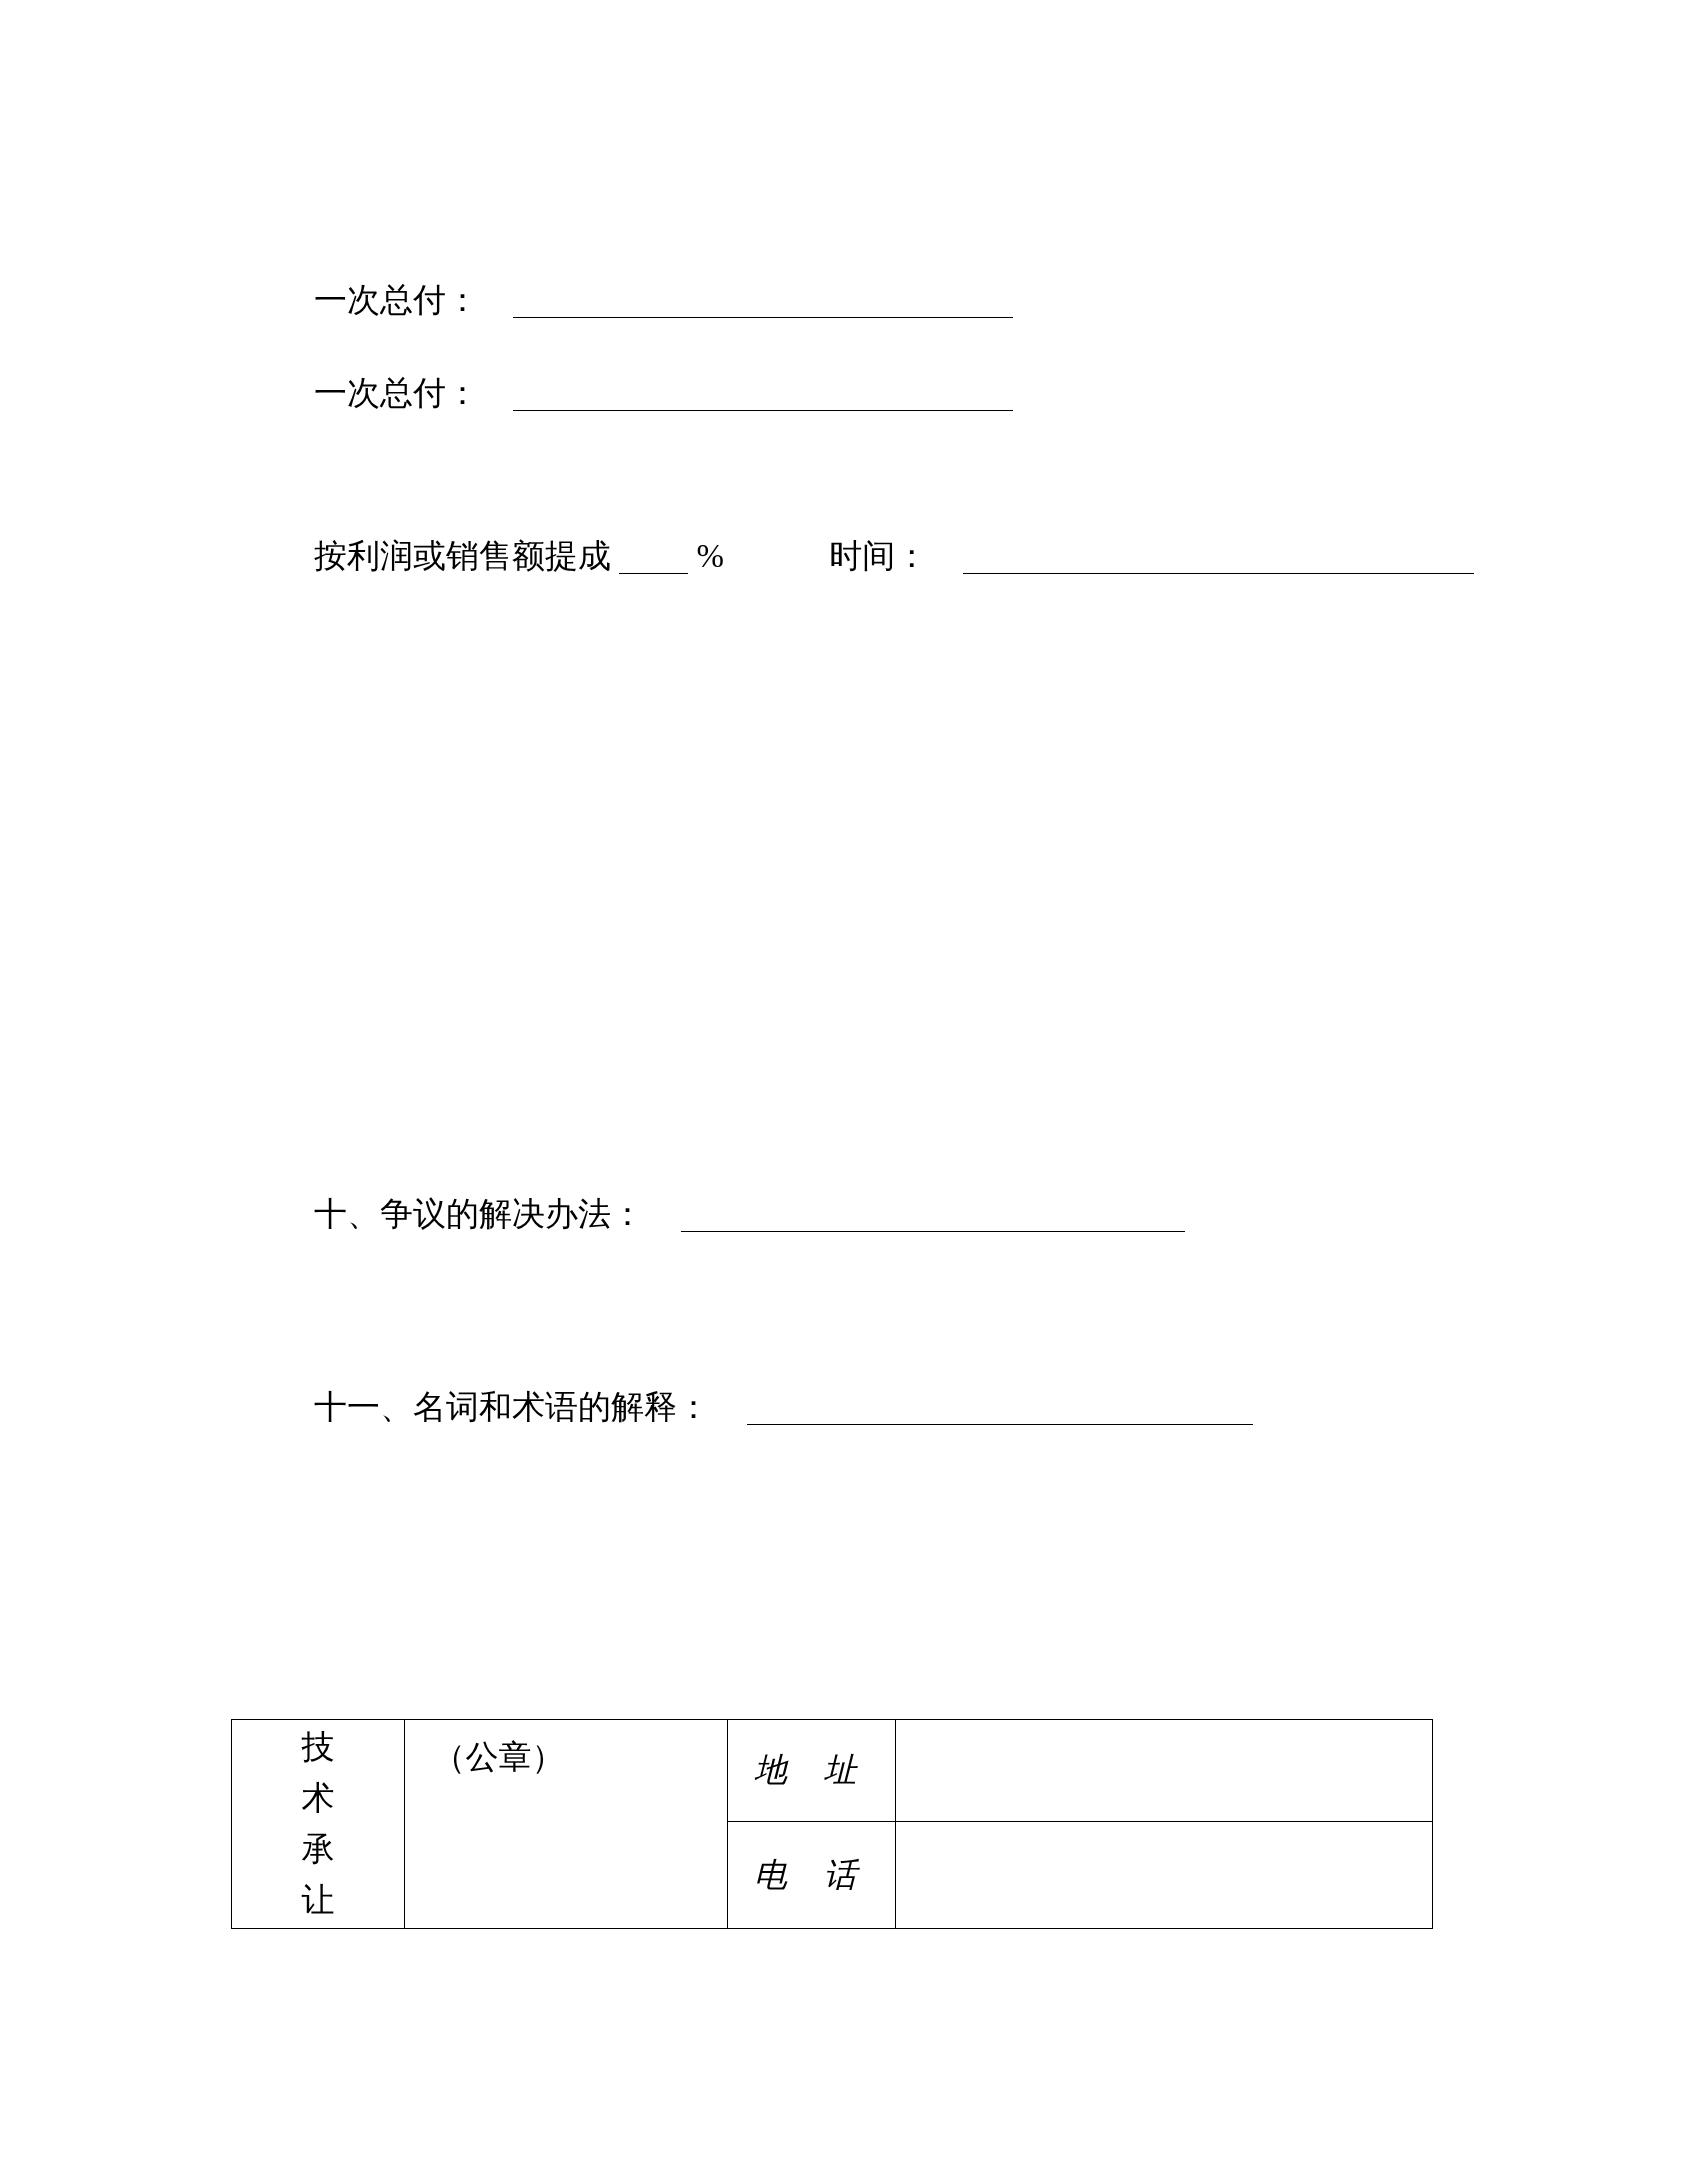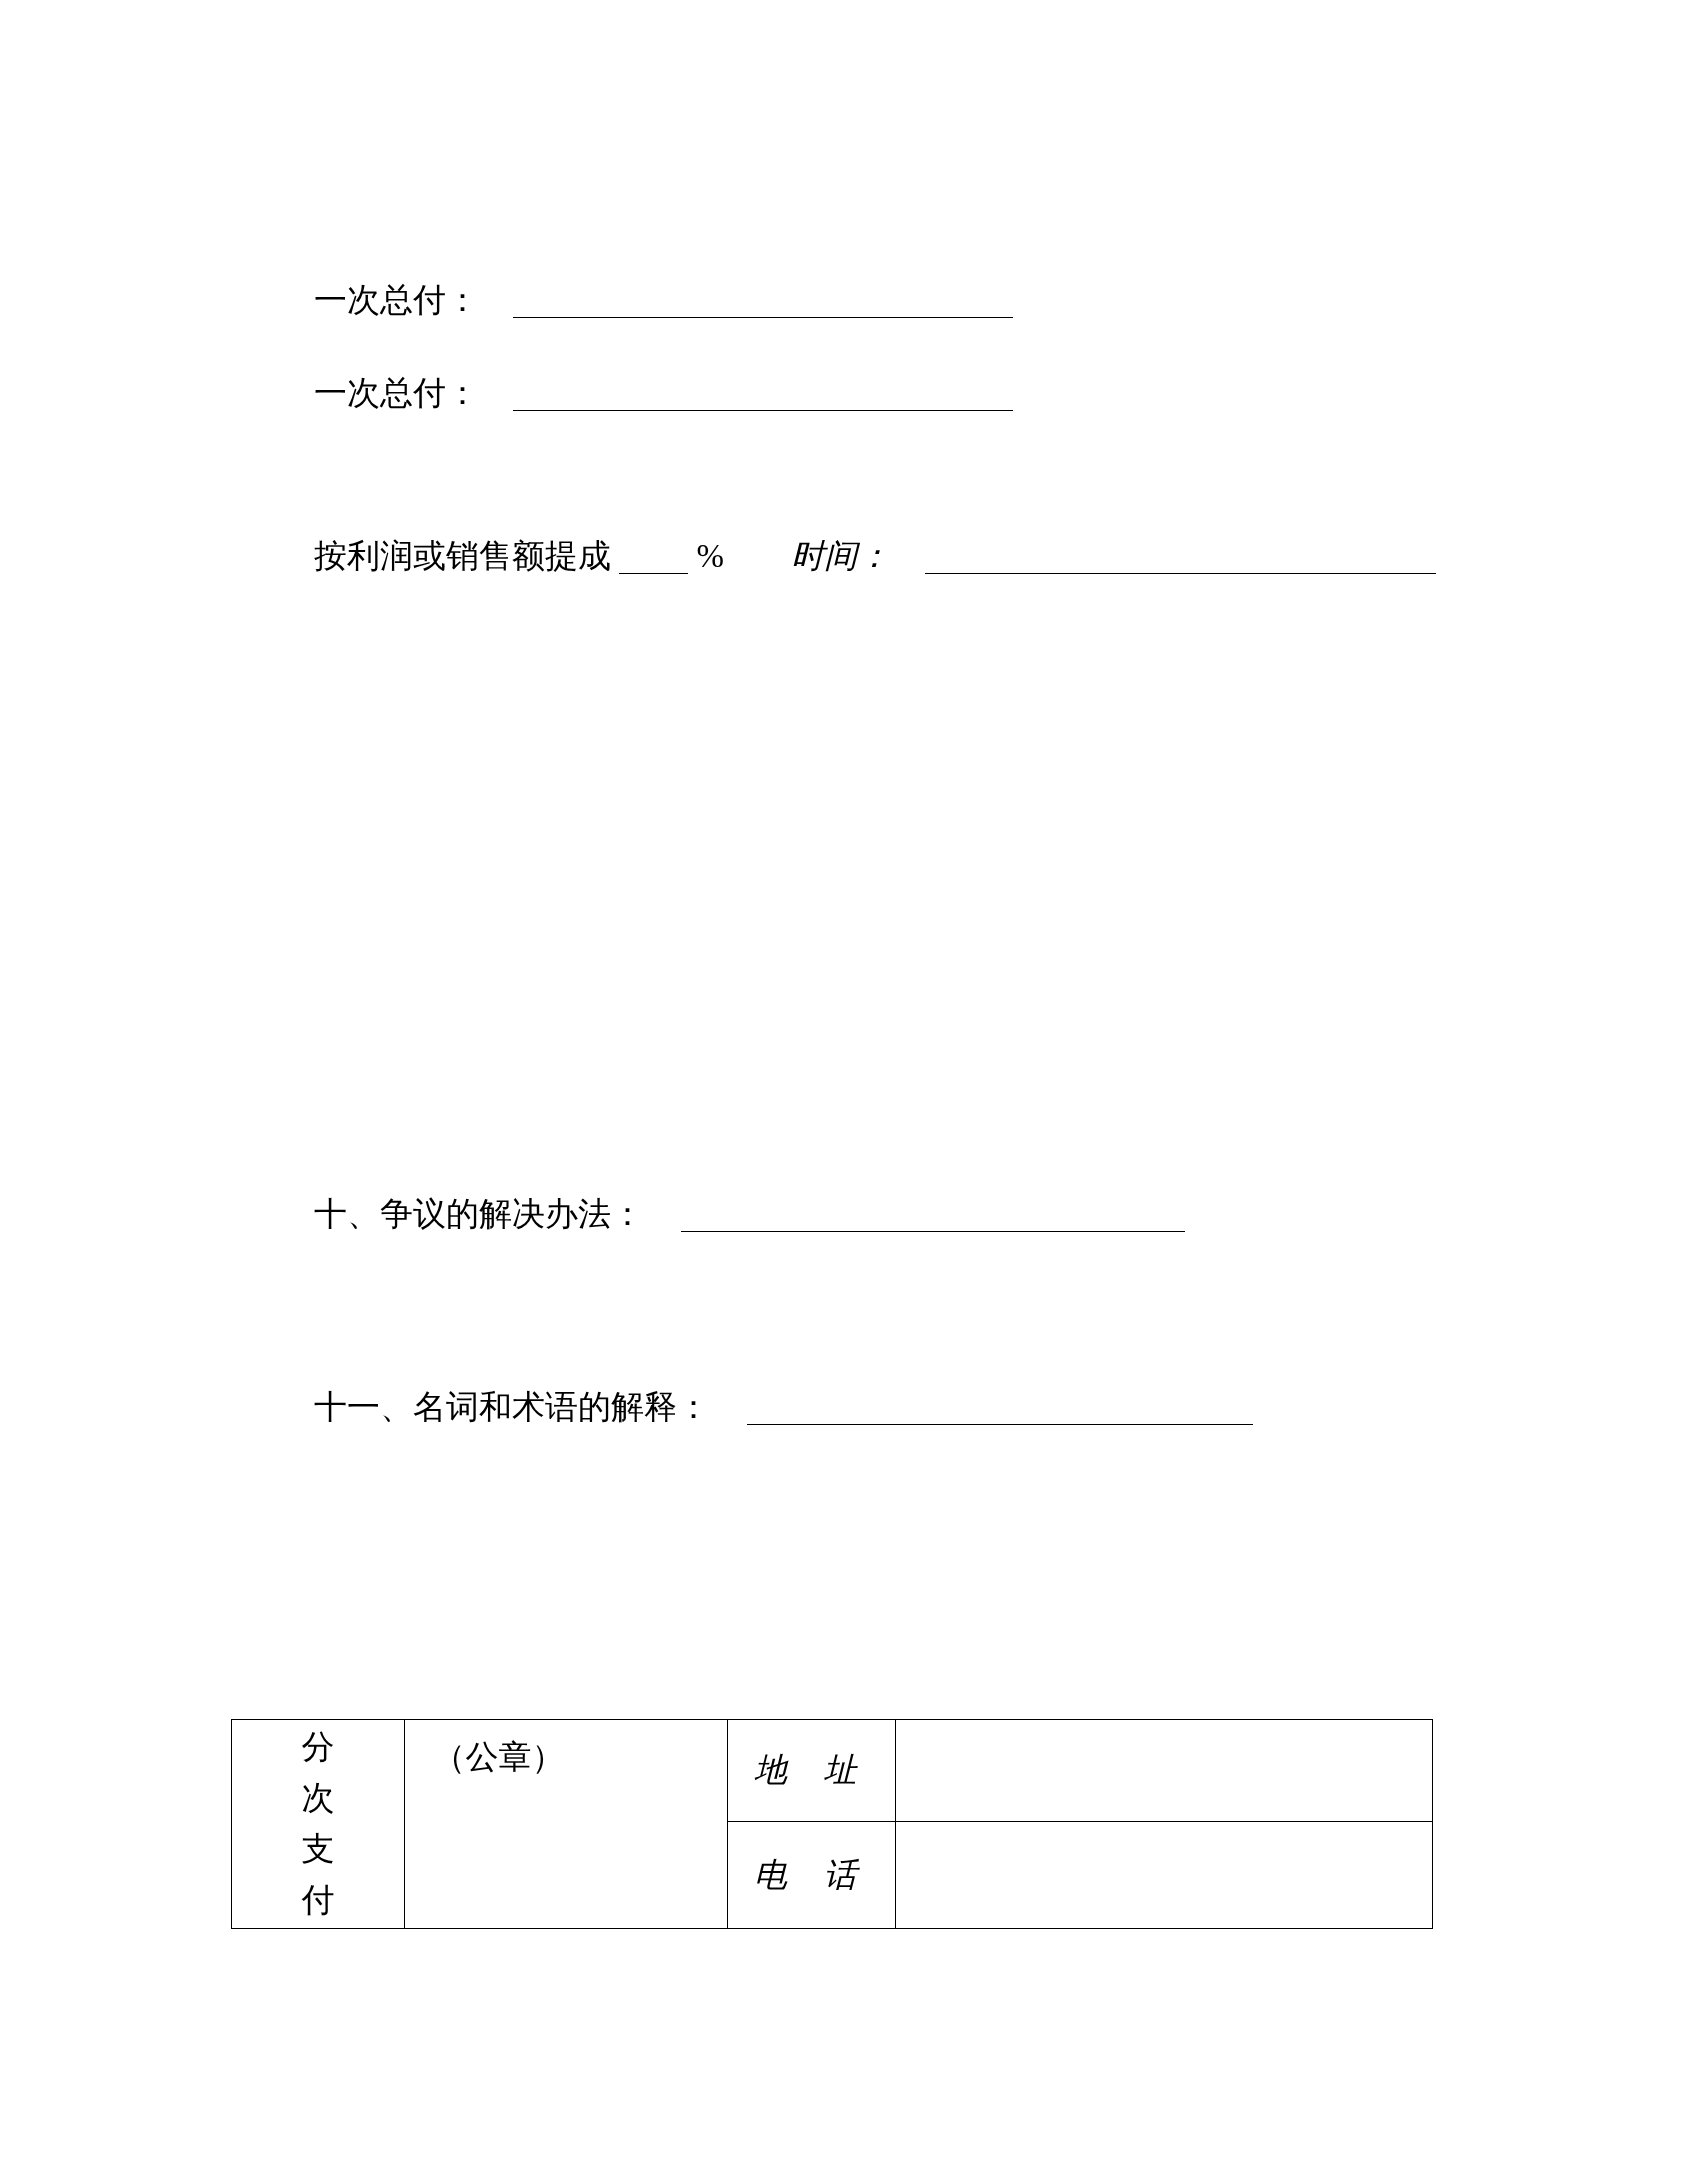--- a/index.html
+++ b/index.html
@@ -34,21 +34,21 @@
   .w545 { width: 500px; }
   .w555 { width: 511px; }
   .w211 { width: 194px; }
   .w549 { width: 504px; }
   .w551 { width: 506px; }
   .w75  { width: 69px; }
   .ml24 { margin-left: 22px; }
   .ml28 { margin-left: 26px; }
   .ml32 { margin-left: 29px; }
   .ml36 { margin-left: 33px; }
-  .ml75 { margin-left: 59px; font-style: italic; }
+  .ml75 { margin-left: 97px; }
 
   table.sig {
     position: absolute;
     left: 231px;
     top: 1719px;
     width: 1201px;
     border-collapse: collapse;
     table-layout: fixed;
   }
   table.sig td {
@@ -118,21 +118,21 @@
   <table class="sig">
     <colgroup>
       <col style="width:173px">
       <col style="width:323px">
       <col style="width:168px">
       <col style="width:537px">
     </colgroup>
     <tbody>
         <tr class="row-1">
       <td class="party-cell" rowspan="2">
-        <div class="party-text">分次支付</div>
+        <div class="party-text">技术承让</div>
       </td>
       <td class="seal-cell" rowspan="2">
         <span>（公章）</span>
       </td>
       <td class="field-label-cell">
         <span>地　址</span>
       </td>
       <td class="field-value-cell"></td>
     </tr>
     <tr class="row-2">

